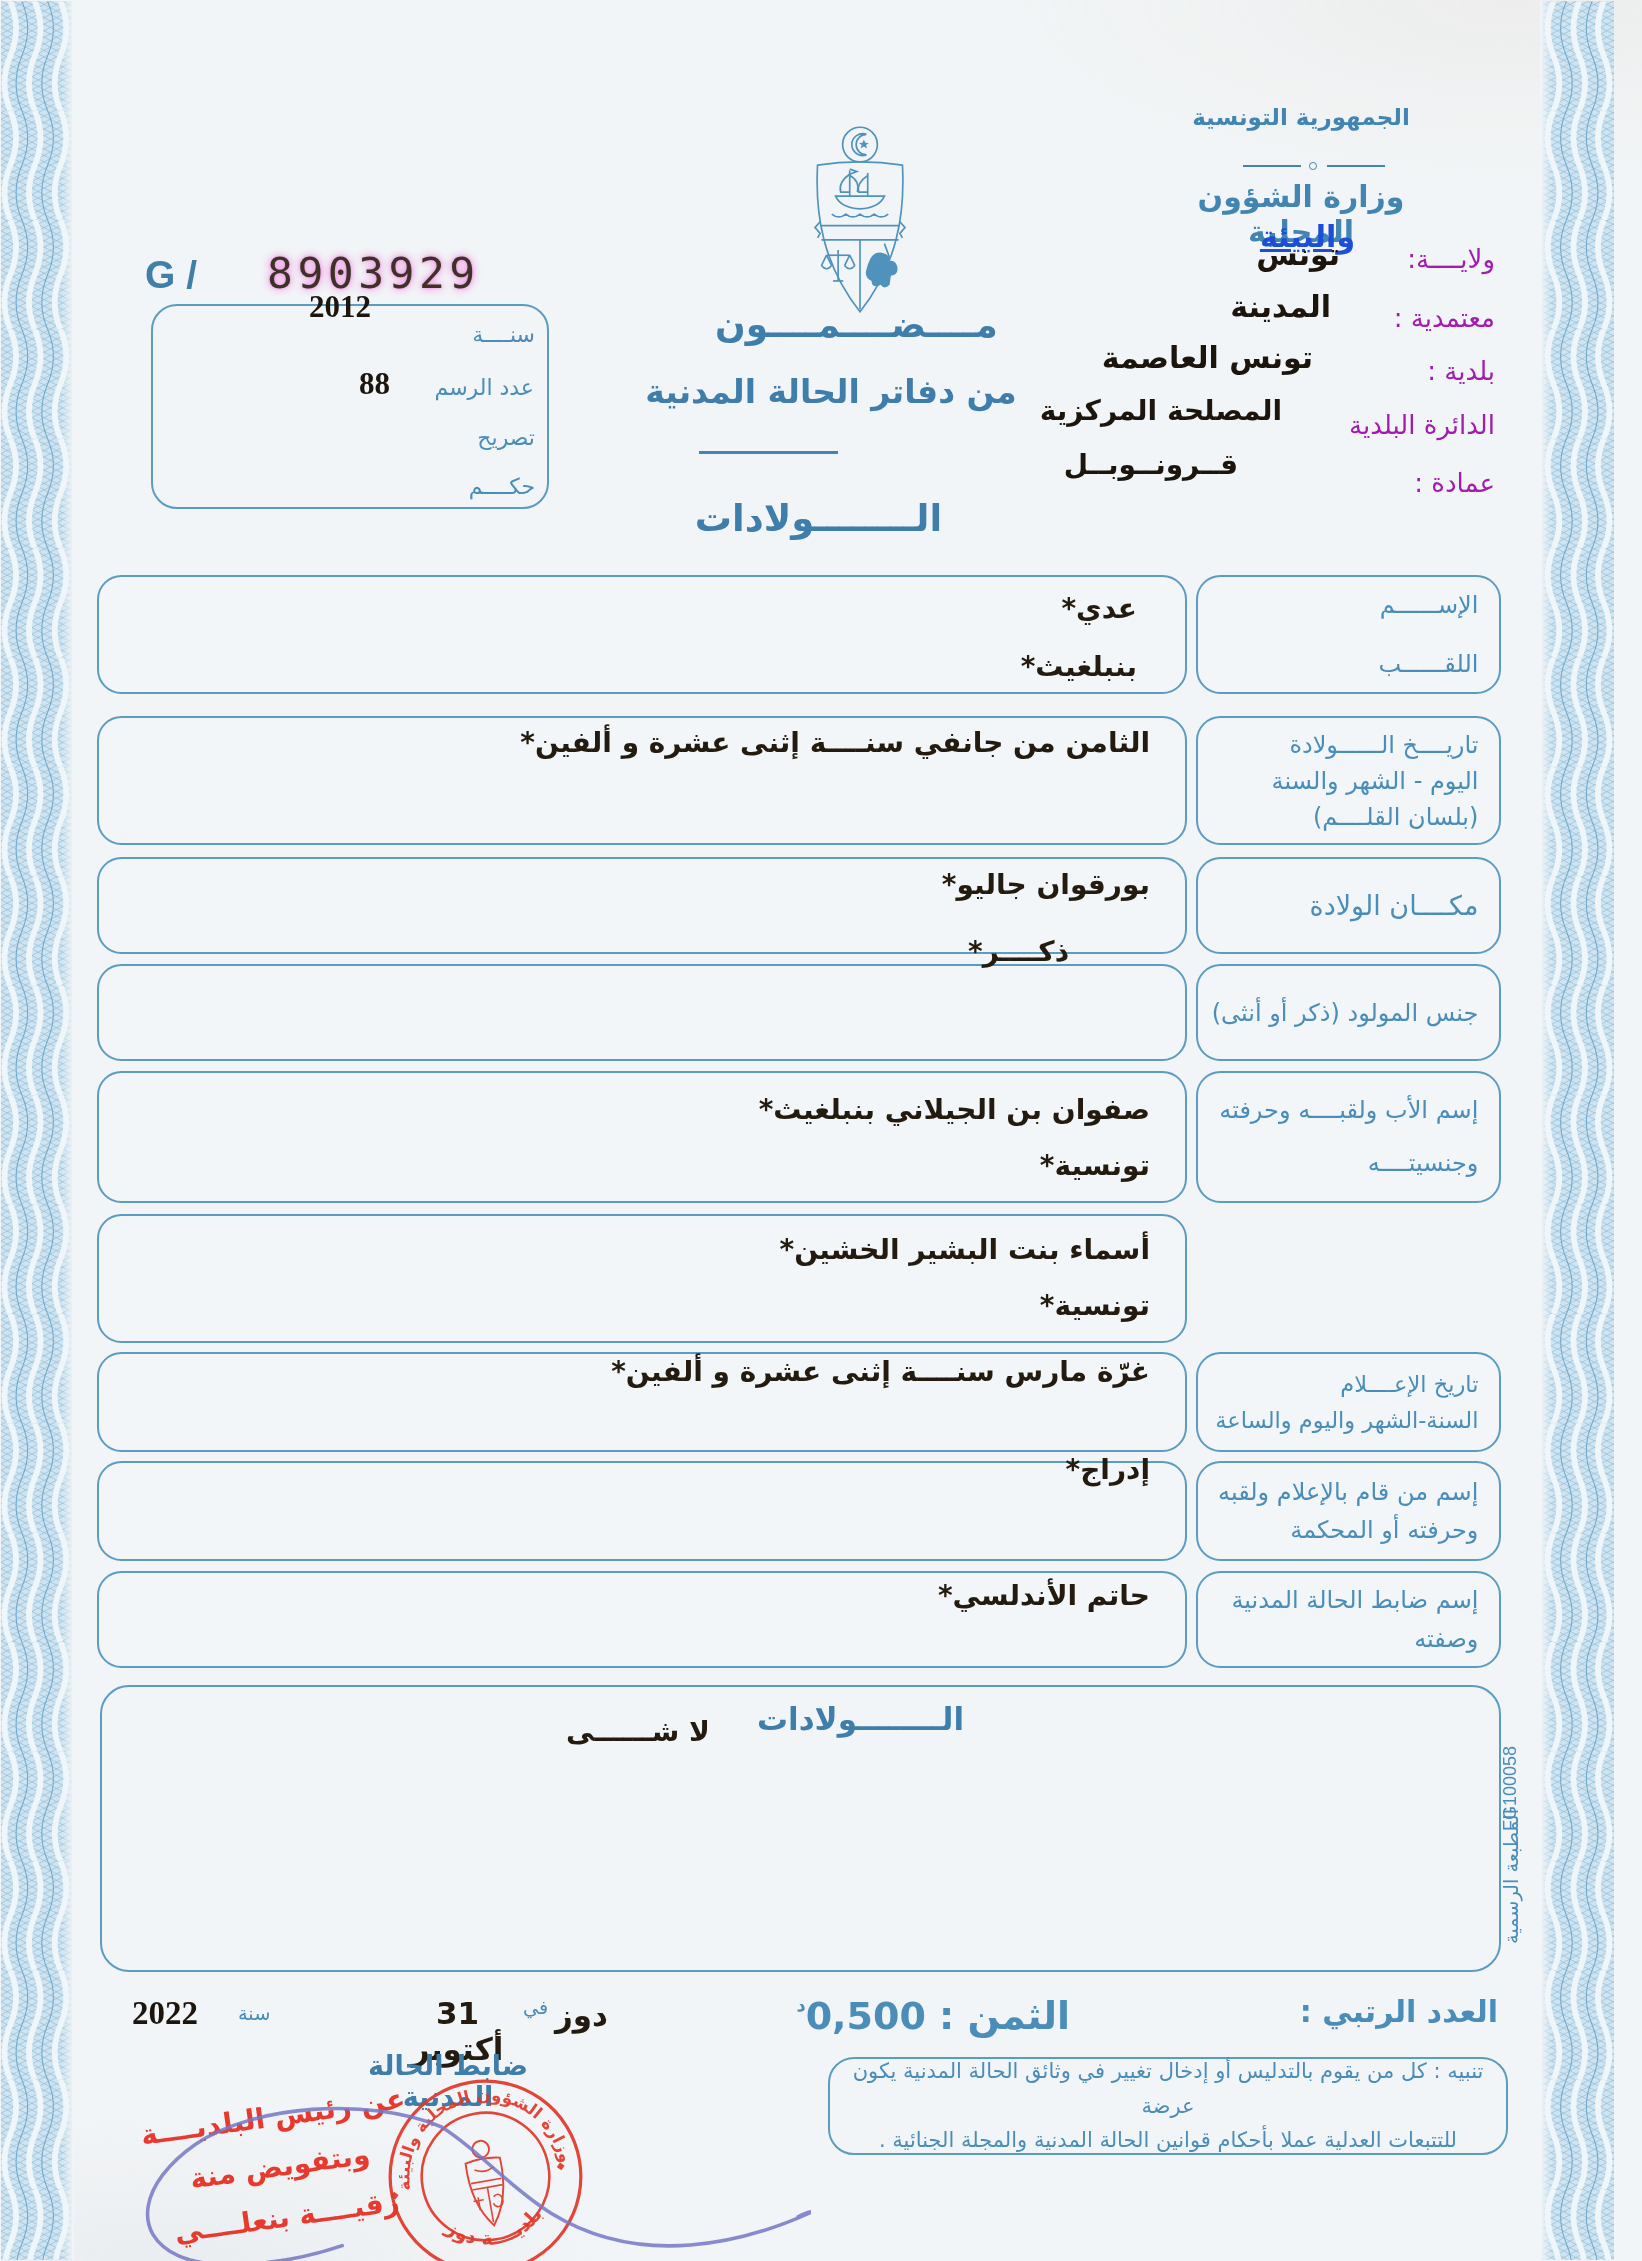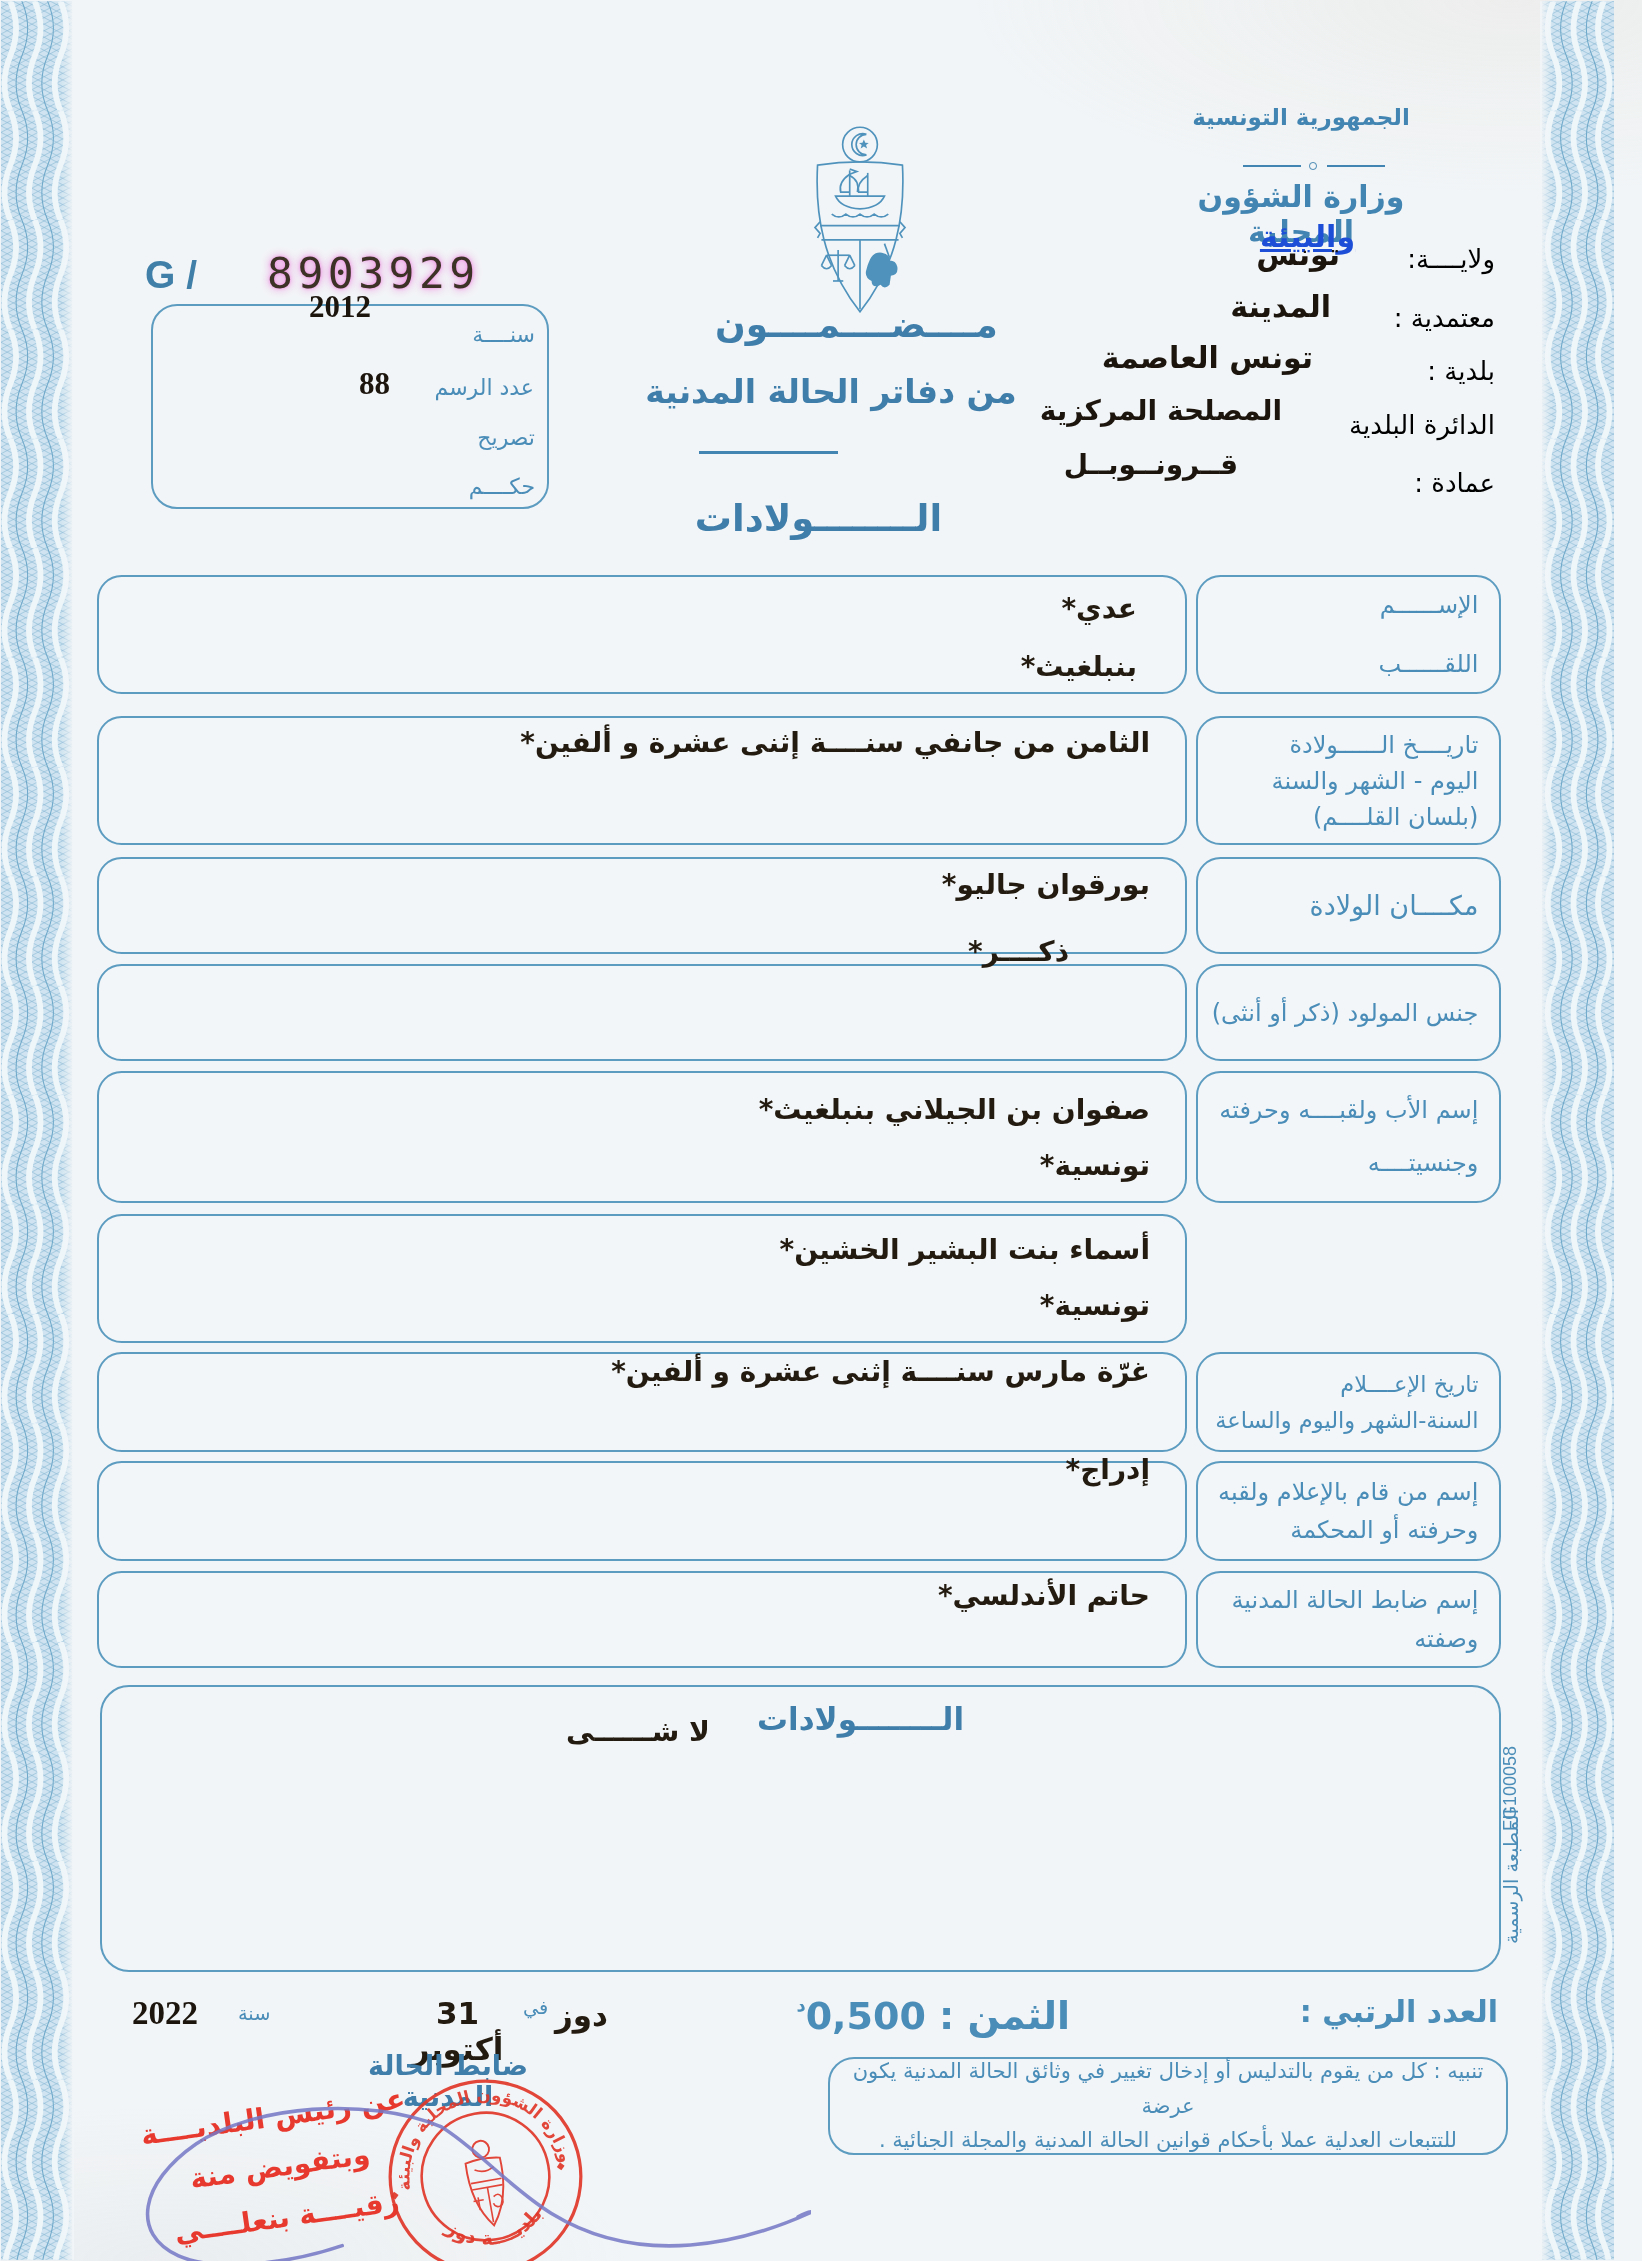--- a/index.html
+++ b/index.html
@@ -14,21 +14,21 @@
   }
   .abs{position:absolute;}
   .pre{white-space:pre-line;}
   .band{position:absolute;top:0;height:2261px;}
   .box{position:absolute;top:0;height:100%;border:2.6px solid #5d9cc1;border-radius:24.5px;box-sizing:border-box;background:rgba(244,248,250,.35);}
   .row{position:absolute;left:0;width:1316px;}
   .value-box{left:97px;width:1090px;}
   .label-box{left:1196px;width:305px;display:flex;align-items:center;}
   .label-text{color:#4a8db8;font-size:24px;padding-right:20.6px;padding-left:9px;white-space:pre-line;}
   .value-text{position:absolute;color:#241b10;font-weight:bold;font-size:28px;text-align:right;white-space:pre-line;}
-  .hdr-label{position:absolute;color:#000000;font-size:26px;}
+  .hdr-label{position:absolute;color:#a21caf;font-size:26px;}
   .hdr-value{position:absolute;color:#1c150e;font-weight:bold;font-size:30px;}
   .title-line{position:absolute;color:#3f7daa;font-weight:bold;text-align:center;}
   .regbox-label{color:#4a8db8;font-size:22px;text-align:right;}
   .footer-blue{position:absolute;color:#4a8db8;font-weight:bold;}
   .vtext{position:absolute;color:#4a8db8;text-align:center;transform:rotate(-90deg);}
   .stamp-svg{position:absolute;transform:rotate(-10deg);}
   .red-delegation{position:absolute;color:#e8392e;font-weight:bold;font-size:28px;line-height:1.8;text-align:center;white-space:pre-line;transform:rotate(-8deg);}
 </style>
 </head>
 <body>

